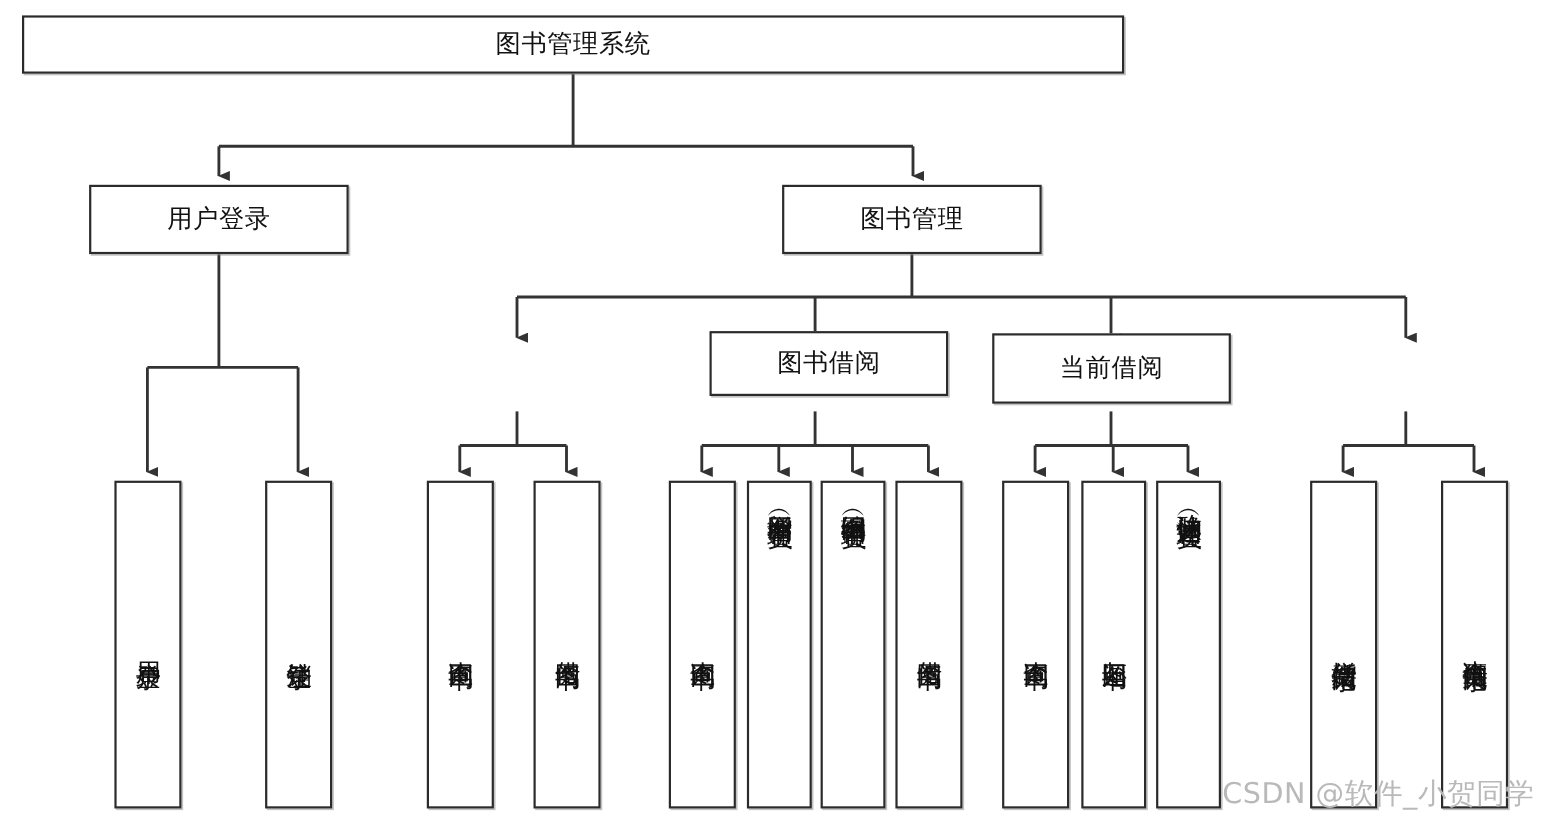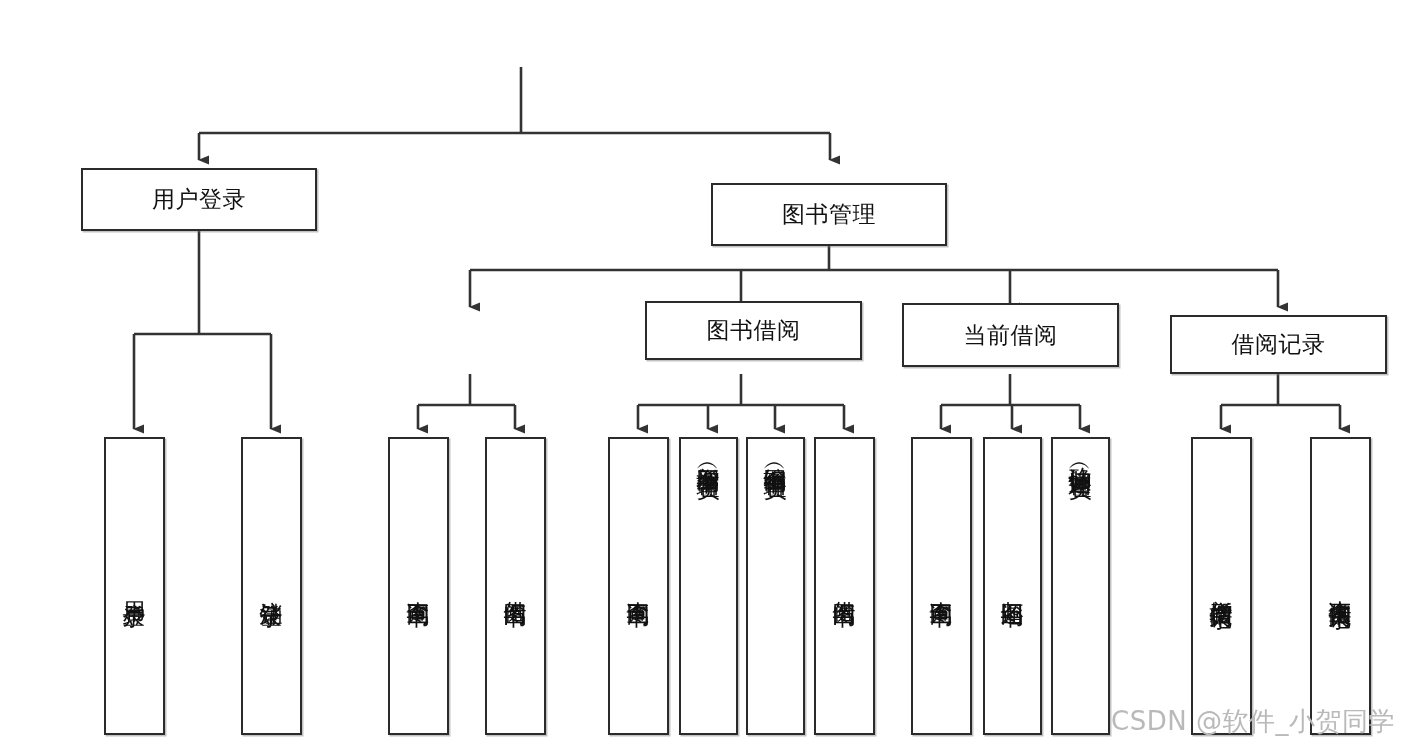--- a/index.html
+++ b/index.html
@@ -120,36 +120,36 @@
       <path d="M 1012,405 L 1012,429" marker-end="url(#arrowhead)"></path>
       <path d="M 1080,405 L 1080,429" marker-end="url(#arrowhead)"></path>
 
       <path d="M 1278,374 L 1278,405"></path>
       <path d="M 1221,405 L 1340,405"></path>
       <path d="M 1221,405 L 1221,429" marker-end="url(#arrowhead)"></path>
       <path d="M 1340,405 L 1340,429" marker-end="url(#arrowhead)"></path>
     </g>
   </svg>
 
+  <div class="node" style="left:20px; top:14px; width:1002px; height:53px;">
+    <span class="label">图书管理系统</span>
+  </div>
 
   <div class="node" style="left:81px; top:168px; width:236px; height:63px;">
     <span class="label">用户登录</span>
   </div>
-  <div class="node" style="left:711px; top:168px; width:236px; height:63px;margin-top:15px;">
+  <div class="node" style="left:711px; top:168px; width:236px; height:63px;">
     <span class="label">图书管理</span>
   </div>
 
   <div class="node" style="left:633px; top:301px; width:217px; height:59px;margin-left:12px;">
     <span class="label">图书借阅</span>
   </div>
   <div class="node" style="left:902px; top:303px; width:217px; height:64px;">
     <span class="label">当前借阅</span>
-  </div>
-  <div class="node" style="left:1170px; top:315px; width:217px; height:59px;">
-    <span class="label">借阅记录</span>
   </div>
 
   <div class="node leaf centered" style="left:104px; top:437px; width:61px; height:298px;">
     <span class="label">用户登录</span>
   </div>
   <div class="node leaf centered" style="left:241px; top:437px; width:61px; height:298px;">
     <span class="label">注销登录</span>
   </div>
 
   <div class="node leaf centered" style="left:388px; top:437px; width:61px; height:298px;">

